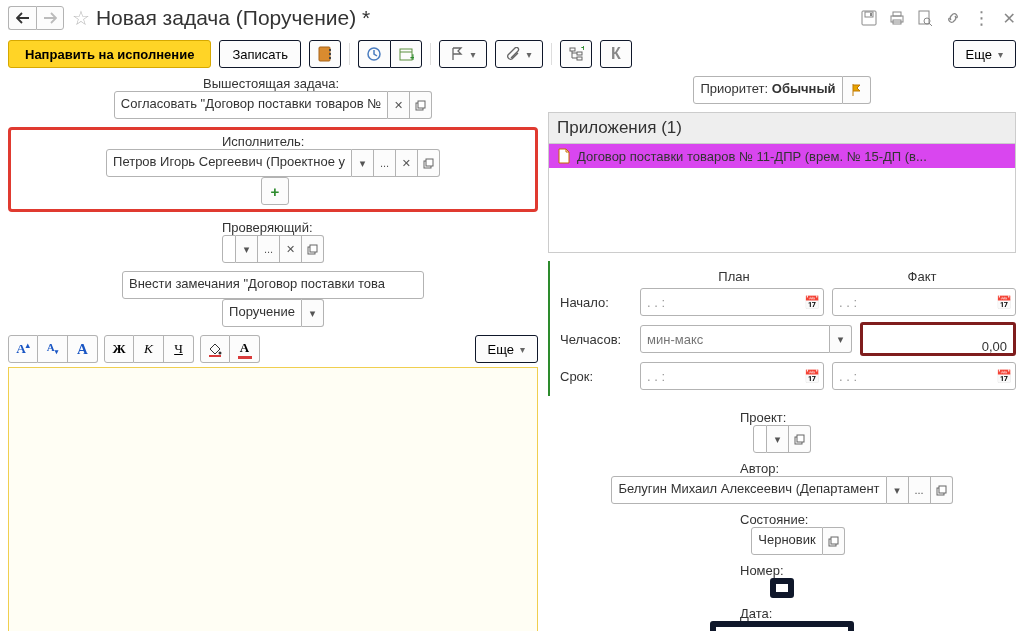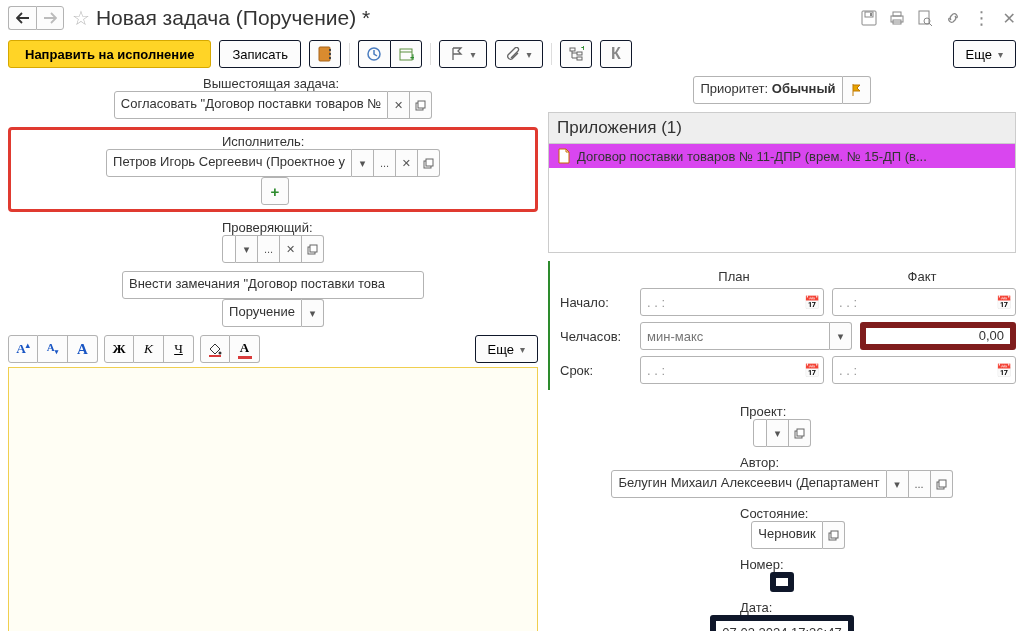--- a/index.html
+++ b/index.html
@@ -52,21 +52,21 @@
 .attach-item .doc-icon { color:#c76a00; }
 
 .plan-fact-row { display: flex; margin: 8px 0 4px 80px; }
 .plan-fact-row span { flex: 1; text-align: center; font-size: 13px;}
 
 .pf-row { display:flex; align-items:center; margin-bottom:6px; }
 .pf-label { width: 80px; font-size:13px; }
 .pf-gap { width: 8px; }
 .date-input { flex:1; height:28px; border:1px solid #b3b3b3; border-radius:3px; display:flex; align-items:center; padding:0 2px 0 6px; color:#999; }
 .date-input .cal { margin-left:auto; font-size:13px; color:#666;}
-.num-input { flex:1; height:28px; border:6px solid #7f1d1d; border-radius:3px; text-align:right; padding:0 6px;}
+.num-input { flex:1; height:28px; border:3px solid #7f1d1d; border-radius:3px; text-align:right; padding:14px 6px;}
 
 .r-form-row { display:flex; align-items:center; margin-bottom:8px;flex-direction:column; }
 .r-label { width: 84px; font-size:13px; }
 .r-input-wrap { flex:1; display:flex; }
 .r-input { flex:1; height:28px; border:6px solid #0f172a; border-radius:3px; padding:4px 6px; white-space:nowrap; overflow:hidden; text-overflow:ellipsis;}
 
 svg{display:block;}
 .green-plus { color:#2d8b2d; font-weight:bold; font-size:15px;}
 .blue { color: #1a56c4; font-weight:bold;}
 .dd::after{content:"▾"; font-size:10px; margin-left:6px; color:#666;}

